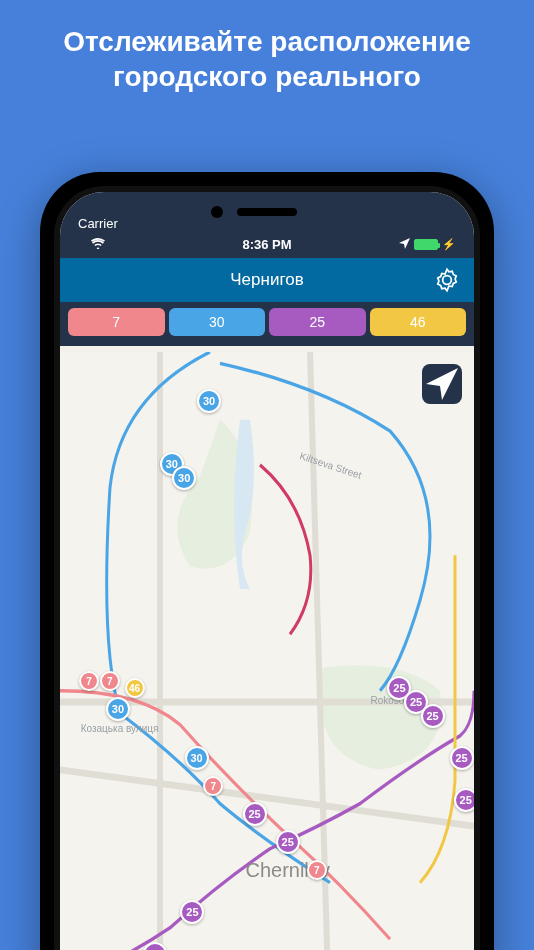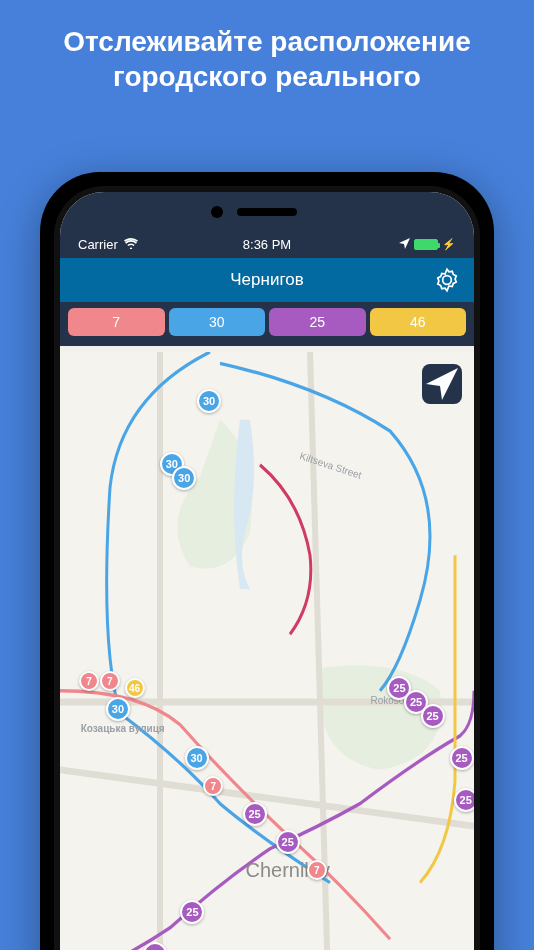--- a/index.html
+++ b/index.html
@@ -70,21 +70,21 @@
   }
   .camera {
     position: absolute;
     top: 14px;
     left: calc(50% - 56px);
     width: 12px;
     height: 12px;
     background: #000;
     border-radius: 50%;
   }
-  .status-left { display: flex; align-items: center; gap: 6px; }
+  .status-left { display: flex; align-items: center; gap: 6px; flex-direction: column; }
   .status-right { display: flex; align-items: center; gap: 4px; }
   .wifi-icon, .nav-arrow-small { display:inline-block; }
   .battery {
     width: 24px;
     height: 11px;
     border: 1px solid #3fd96b;
     border-radius: 2px;
     position: relative;
     background: #3fd96b;
   }
@@ -214,21 +214,21 @@
         <div class="speaker"></div>
         <div class="camera"></div>
         <div class="status-left">
           <span>Carrier</span>
           <span class="wifi-icon">
             <svg width="14" height="11" viewBox="0 0 14 11">
                 <path fill="#fff" d="M7 9.5a1.2 1.2 0 100 2.4 1.2 1.2 0 000-2.4zM3.3 6.9a5.3 5.3 0 017.4 0l-1.2 1.2a3.6 3.6 0 00-5 0zM1 4.6a8.5 8.5 0 0112 0L11.8 5.8a6.8 6.8 0 00-9.6 0zM7 0C4.3 0 1.9 1 0 2.6l1.1 1.2A10 10 0 017 1.7c2.3 0 4.4.8 5.9 2.1L14 2.6A12 12 0 007 0z"></path>
               </svg>
           </span>
         </div>
-        <span style="position:absolute;left:50%;transform:translateX(-50%);bottom:6px;font-weight:400;">8:36 PM</span>
+        <span style="position:absolute;left:50%;transform:translateX(-50%);bottom:6px;font-weight:700;">8:36 PM</span>
         <div class="status-right">
           <span>
             <svg width="11" height="11" viewBox="0 0 11 11">
                 <path fill="#fff" d="M0 5l11-5-5 11-1-5z"></path>
               </svg>
           </span>
           <span class="battery"></span>
           <span class="lightning">⚡</span>
         </div>
       </div>
@@ -272,21 +272,21 @@
           <path d="M0 560 Q60 540 110 510 Q160 470 210 440 Q260 420 300 400 Q360 360 400 340 Q414 330 414 300" stroke="#a75bc1" stroke-width="3" fill="none"></path>
           <path d="M0 600 Q40 600 80 590 Q120 575 140 555" stroke="#a75bc1" stroke-width="3" fill="none"></path>
 
           <path d="M200 100 Q240 130 250 180 Q255 220 230 250" stroke="#d13a62" stroke-width="3" fill="none"></path>
 
           <path d="M395 180 L395 380 Q390 440 360 470" stroke="#f2c744" stroke-width="3" fill="none"></path>
         </svg>
 
         <span class="street-label" style="left:58%;top:14%;transform:rotate(18deg);">Kiltseva Street</span>
         <span class="street-label" style="left:75%;top:49%;">Rokosovs...</span>
-        <span class="street-label" style="left:5%;top:53%;font-weight:bold;">Козацька вулиця</span>
+        <span class="street-label" style="left:5%;top:53%;">Козацька вулиця</span>
         <span class="city-label" style="left:55%;top:74%;">Chernihiv</span>
 
         <div class="locate-btn">
           <svg width="20" height="20" viewBox="0 0 20 20">
               <path fill="#fff" d="M2 10 L18 2 L10 18 L9 11z"></path>
             </svg>
         </div>
 
         <div id="markers-host">
             <div class="marker c30 sz-m" style="left: 36%; top: 7%;">30</div>

